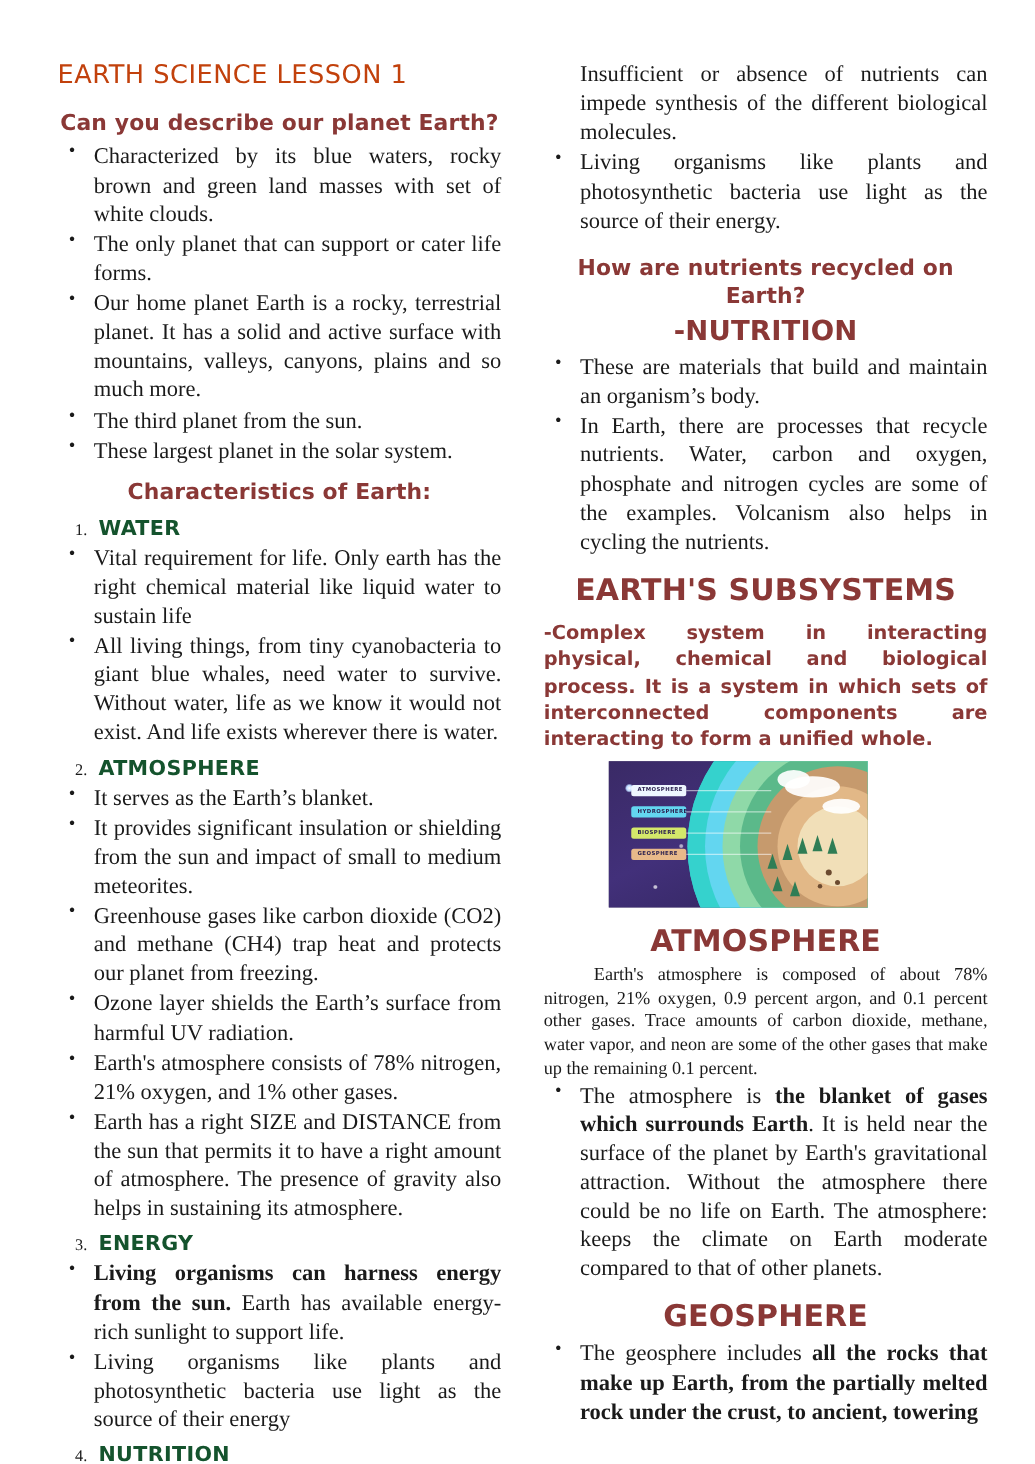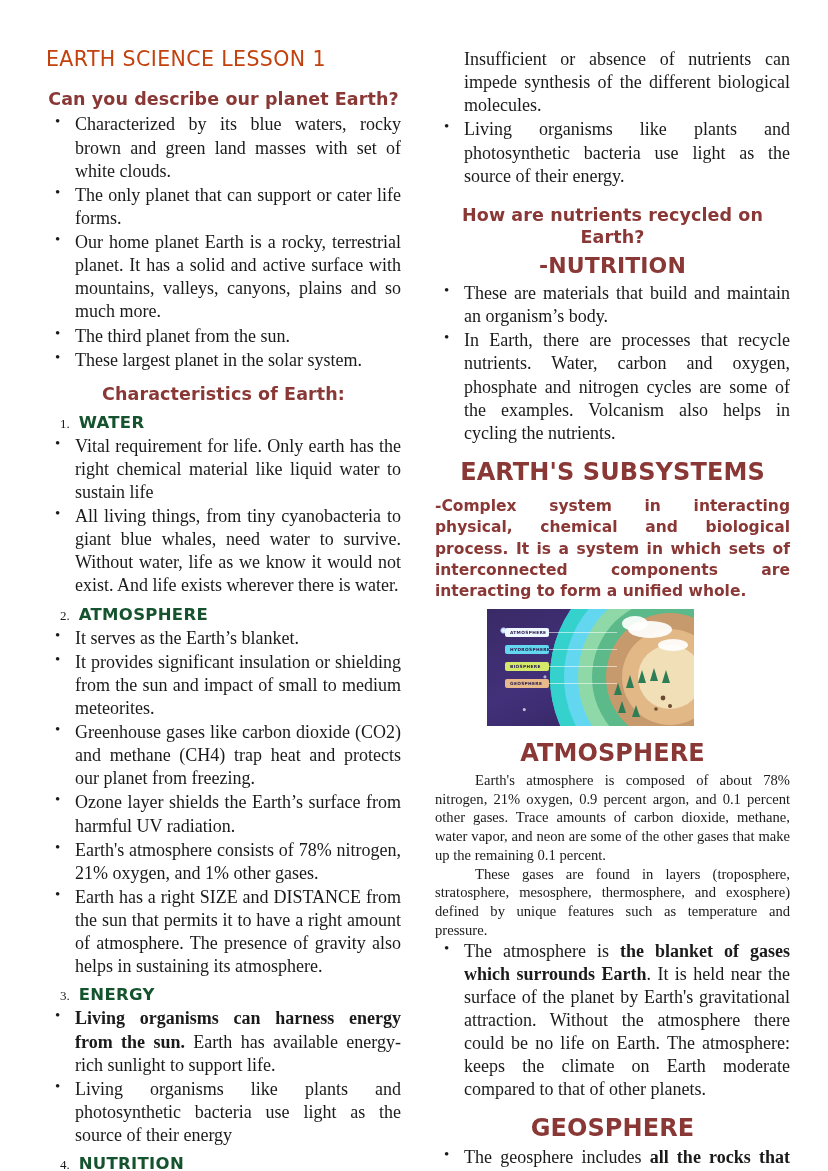--- a/index.html
+++ b/index.html
@@ -340,21 +340,20 @@
           <div class="fig-label l1">ATMOSPHERE</div>
           <div class="fig-label l2">HYDROSPHERE</div>
           <div class="fig-label l3">BIOSPHERE</div>
           <div class="fig-label l4">GEOSPHERE</div>
         </div>
       </div>
 
       <h2 class="h-maroon big">ATMOSPHERE</h2>
 
       <p class="para">Earth's atmosphere is composed of about 78% nitrogen, 21% oxygen, 0.9 percent argon, and 0.1 percent other gases. Trace amounts of carbon dioxide, methane, water vapor, and neon are some of the other gases that make up the remaining 0.1 percent.</p>
-      <p class="para">These gases are found in layers (troposphere, stratosphere, mesosphere, thermosphere, and exosphere) defined by unique features such as temperature and pressure.</p>
 
       <ul class="bullets">
         <li><span>The atmosphere is </span><b>the blanket of gases which surrounds Earth</b><span>. It is held near the surface of the planet by Earth's gravitational attraction. Without the atmosphere there could be no life on Earth. The atmosphere: keeps the climate on Earth moderate compared to that of other planets.</span></li>
       </ul>
 
       <h2 class="h-maroon big">GEOSPHERE</h2>
 
       <ul class="bullets">
         <li><span>The geosphere includes </span><b>all the rocks that make up Earth, from the partially melted rock under the crust, to ancient, towering</b></li>
       </ul>

